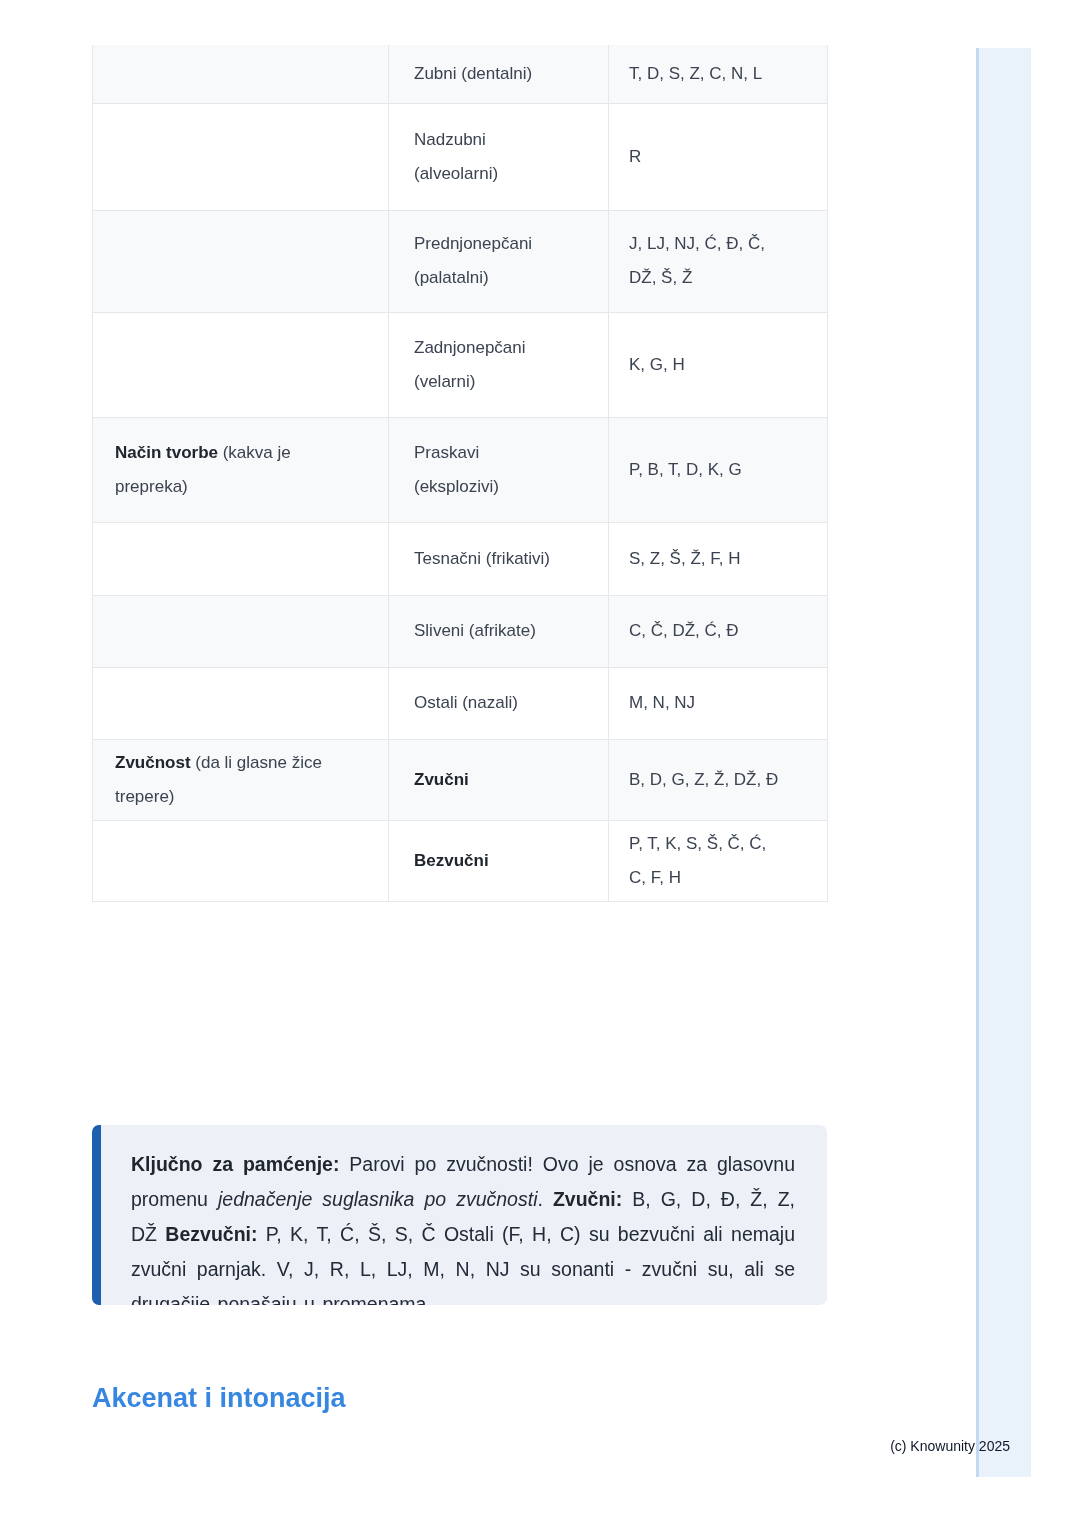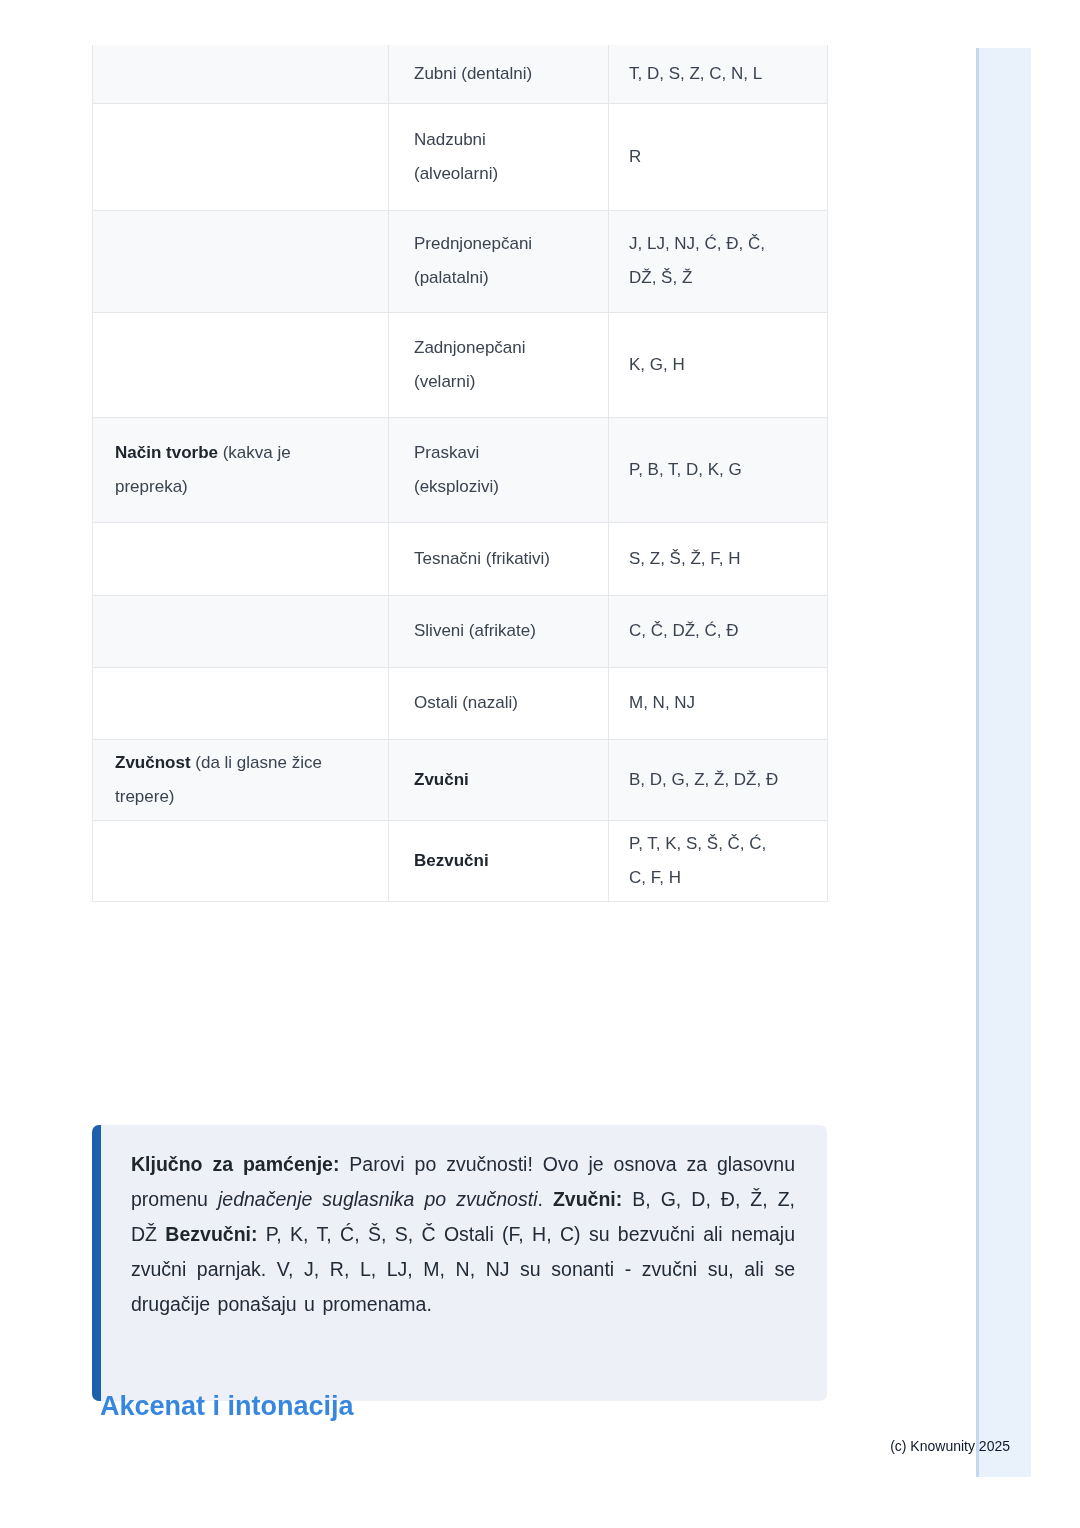--- a/index.html
+++ b/index.html
@@ -64,21 +64,21 @@
   .tbl tr:nth-child(12) { height: 100px; }
   .b { font-weight: 700; color: #20262e; }
   .i { font-style: italic; }
 
   
   .callout {
     position: absolute;
     left: 92px;
     top: 1125px;
     width: 735px;
-    height: 276px;
+    height: 180px;
     box-sizing: border-box;
     background: #edf1f7;
     border-left: 9px solid #1b5fae;
     border-radius: 7px;
     padding: 22px 32px 20px 30px;
     overflow: hidden;
   }
   .callout p {
     margin: 0;
     font-size: 19.5px;
@@ -86,21 +86,21 @@
     color: #232b38;
     text-align: justify;
     word-spacing: 2px;
   }
 
   
   .heading {
     position: absolute;
     left: 92px;
     top: 1383px;
-    margin: 8px;
+    margin: 0;
     font-size: 27px;
     font-weight: 700;
     color: #3786e0;
   }
 
   
   .footer {
     position: absolute;
     right: 70px;
     top: 1438px;

